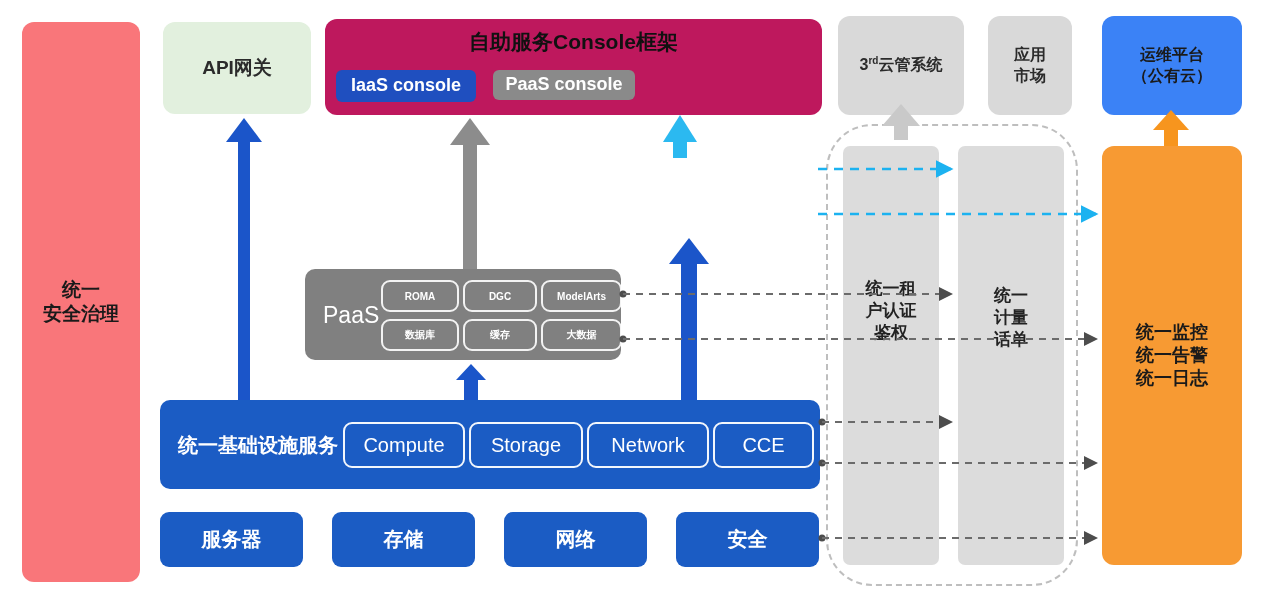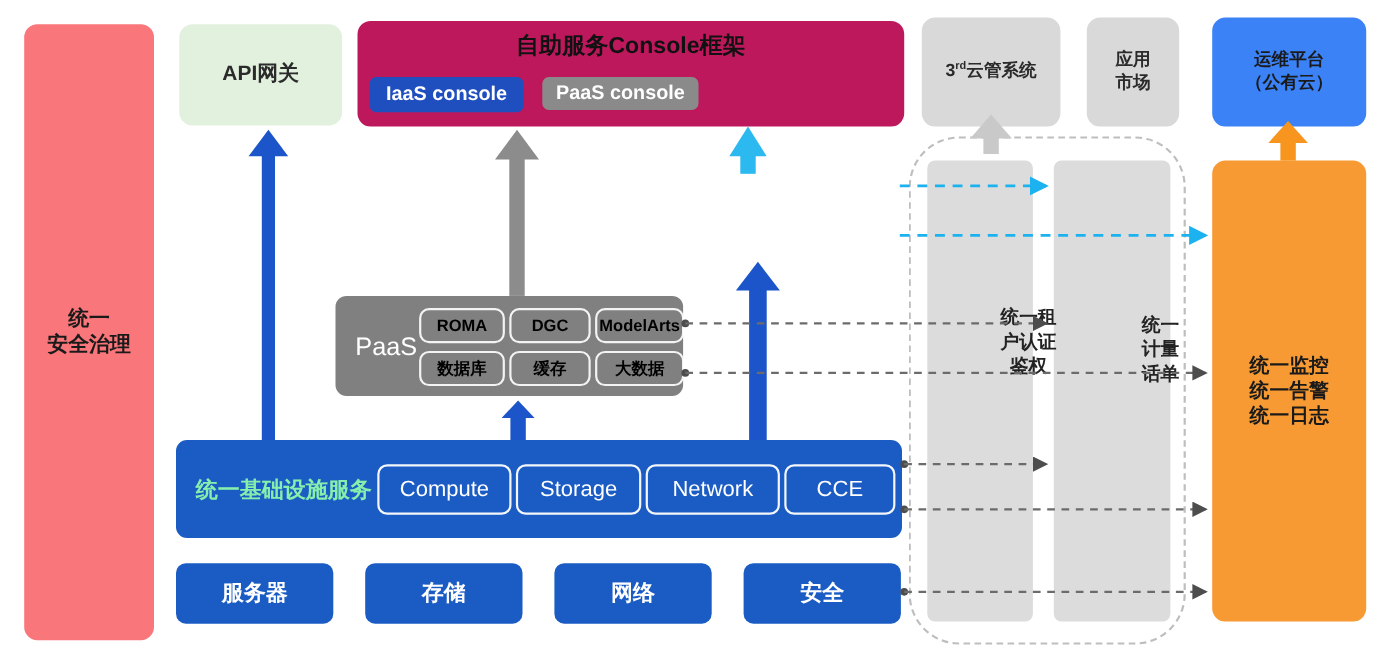--- a/index.html
+++ b/index.html
@@ -28,34 +28,34 @@
 
   
   .saas{background:#19B2EE;border-radius:12px;}
   .saas-label{position:absolute;left:16px;top:50%;transform:translateY(-50%);color:#fff;font-size:22px;font-weight:600;}
   .subchip{position:absolute;border:2px solid rgba(255,255,255,.92);border-radius:9px;color:#fff;
            display:flex;align-items:center;justify-content:center;font-size:16px;font-weight:600;}
 
   
   .paas{background:#808080;border-radius:10px;}
   .paas-label{position:absolute;left:18px;top:50%;transform:translateY(-50%);color:#fff;font-size:23px;font-weight:500;}
-  .subchip-g{position:absolute;border:2px solid rgba(255,255,255,.9);border-radius:9px;color:#000000;
-             display:flex;align-items:center;justify-content:center;font-size:15px;font-weight:600;}
+  .subchip-g{position:absolute;border:2px solid rgba(255,255,255,.9);border-radius:9px;color:#ffffff;
+             display:flex;align-items:center;justify-content:center;font-size:10px;font-weight:600;}
 
   
   .infra{background:#1B5CC4;border-radius:10px;}
-  .infra-label{position:absolute;left:18px;top:50%;transform:translateY(-50%);color:#86efac;font-size:20px;font-weight:600;}
+  .infra-label{position:absolute;left:18px;top:50%;transform:translateY(-50%);color:#ffffff;font-size:20px;font-weight:600;}
   .subchip-b{position:absolute;border:2px solid rgba(255,255,255,.95);border-radius:9px;color:#fff;
              display:flex;align-items:center;justify-content:center;font-size:20px;font-weight:500;}
   .bluebox{background:#1B5CC4;color:#fff;font-size:20px;font-weight:600;border-radius:9px;}
 
   
   .dashbox{position:absolute;box-sizing:border-box;border:2px dashed #BEBEBE;border-radius:46px;}
   .graycol{position:absolute;background:#DCDCDC;border-radius:7px;}
-  .colcaption{position:absolute;color:#222;font-size:17px;font-weight:600;text-align:center;line-height:1.3;padding-left:44px;}
+  .colcaption{position:absolute;color:#222;font-size:17px;font-weight:600;text-align:center;line-height:1.3;}
 
   svg.overlay{position:absolute;left:0;top:0;width:1265px;height:605px;pointer-events:none;}
 </style>
 </head>
 <body>
 
 <div id="canvas">
 
   <div class="box rnd-lg pillar-red" style="left:22px;top:22px;width:118px;height:560px;flex-direction:column;">
     <span>统一</span>

